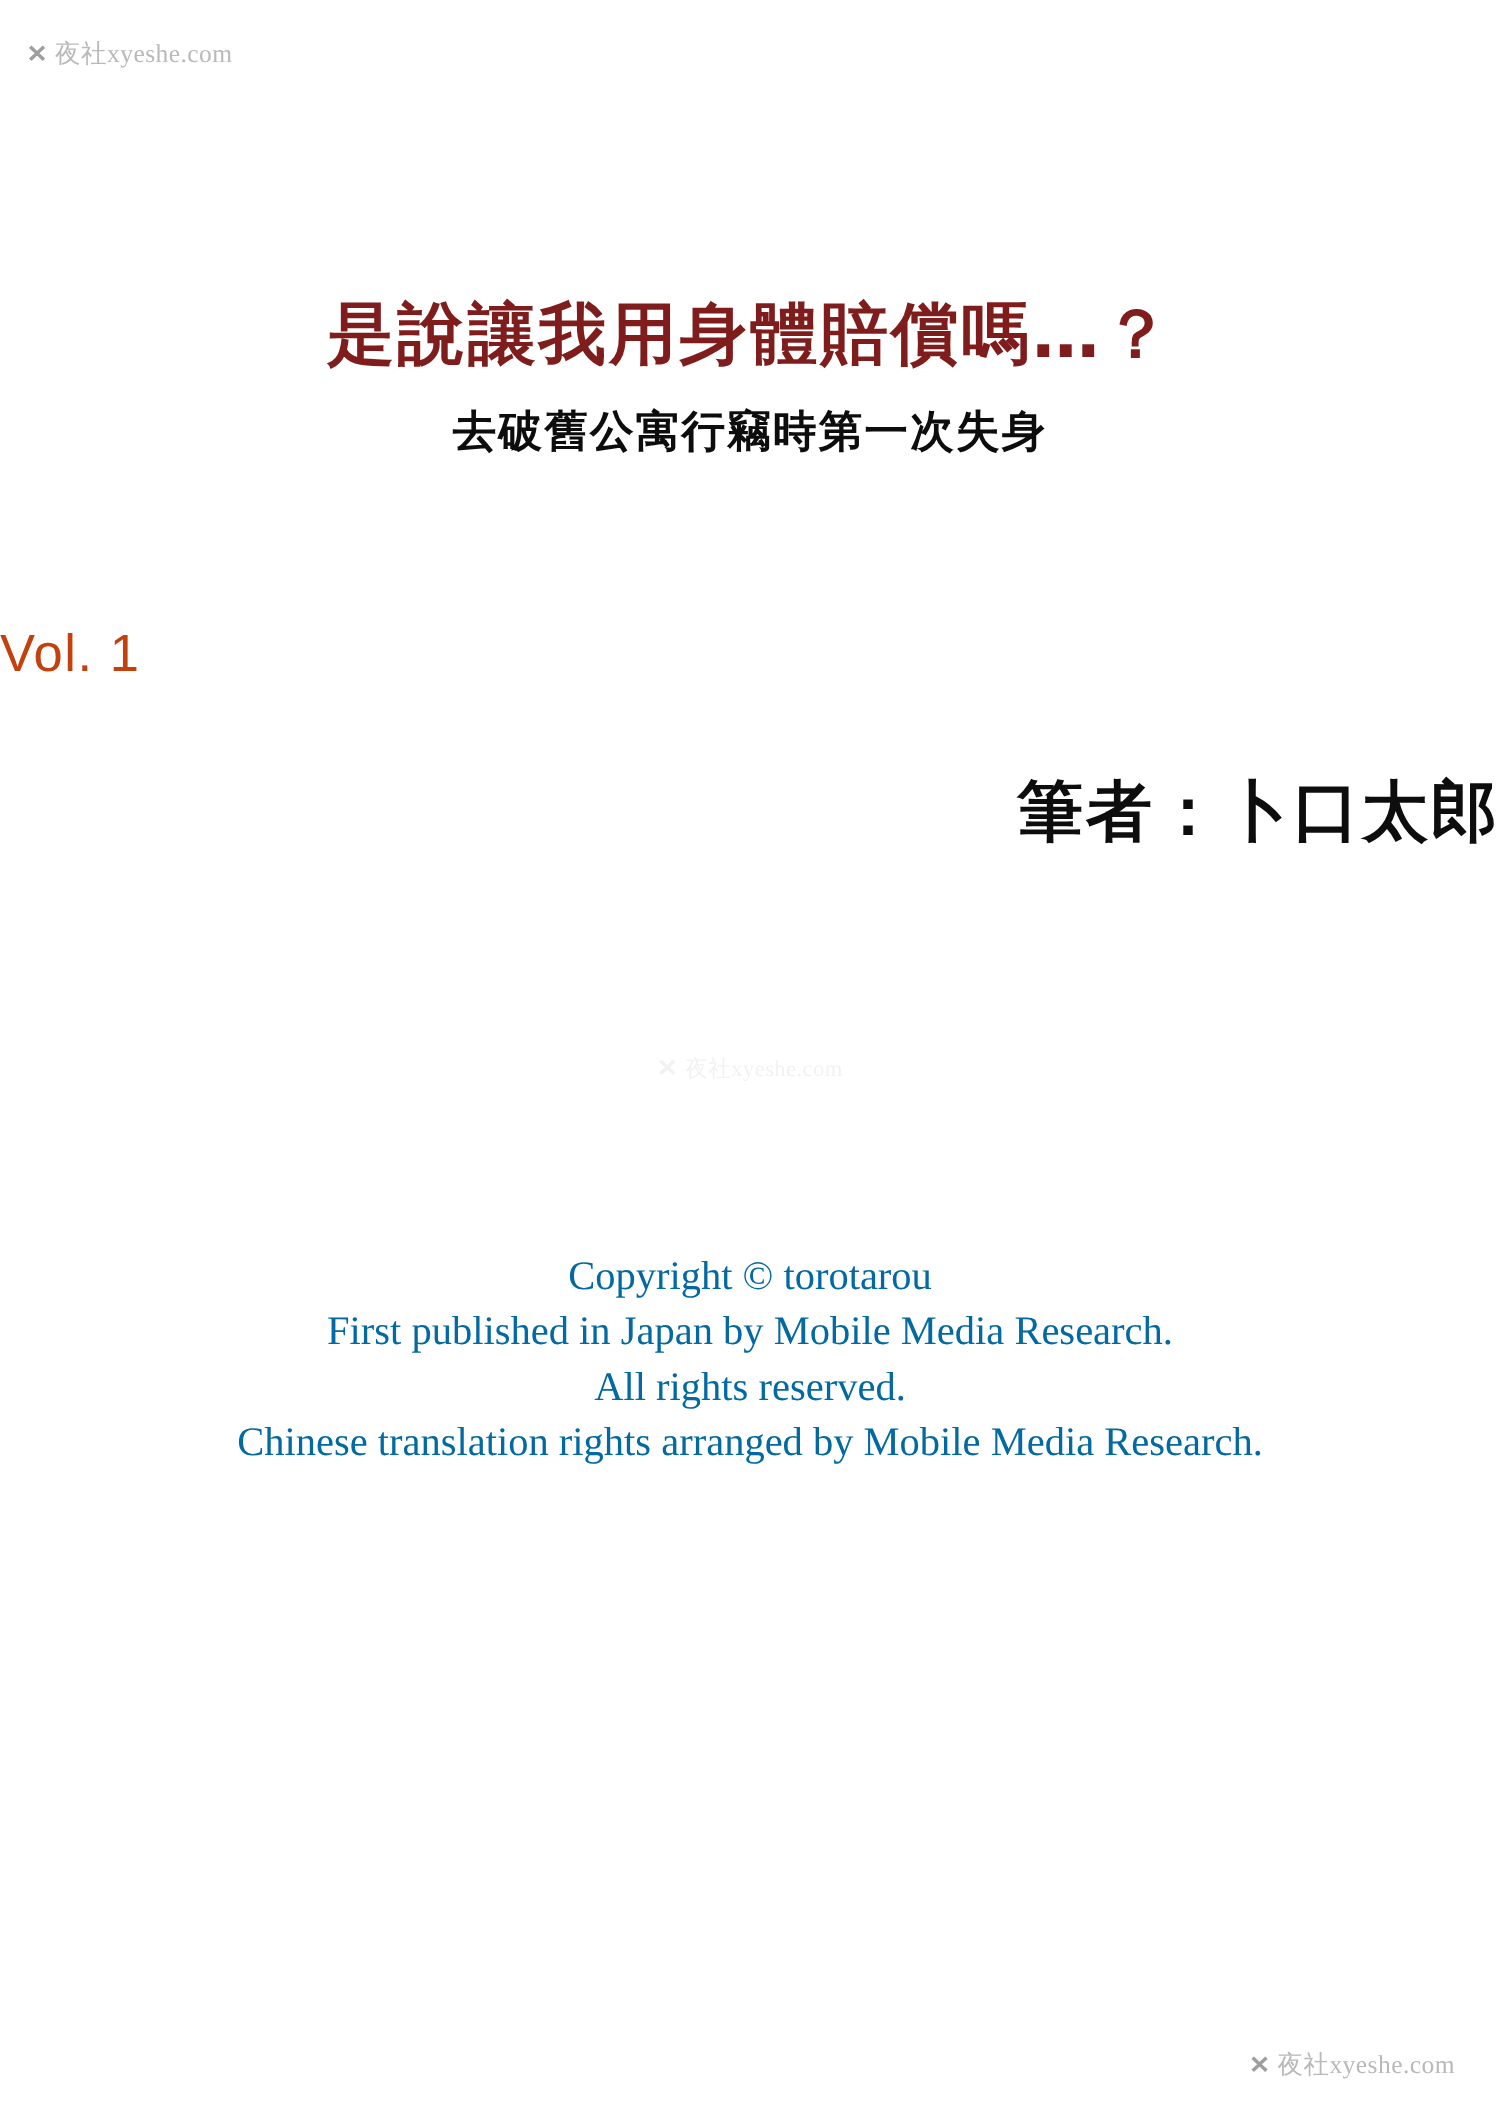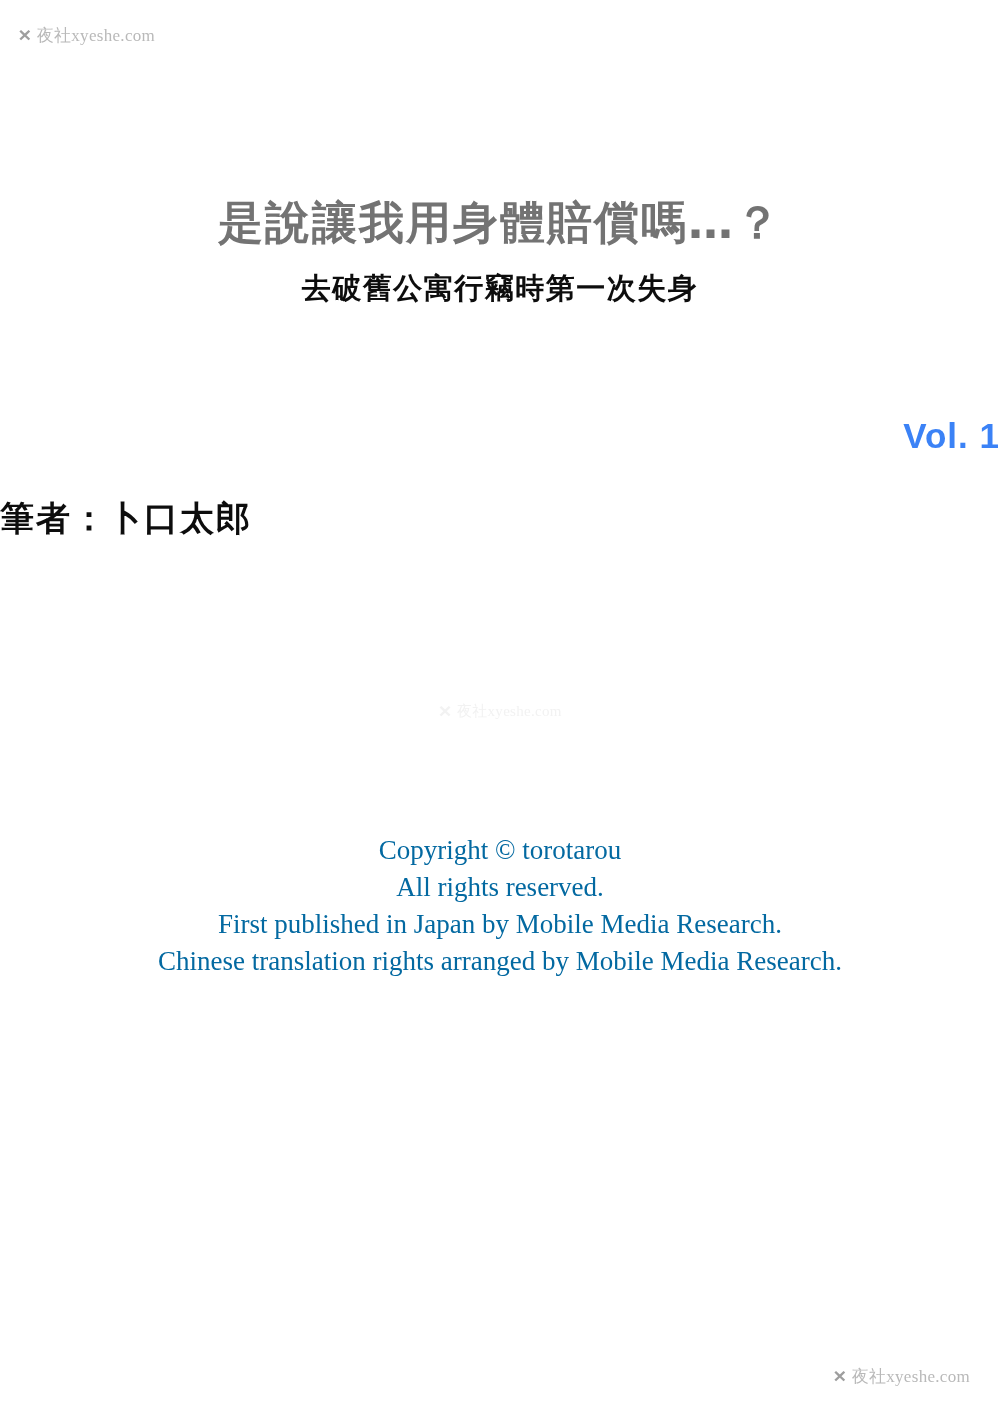--- a/index.html
+++ b/index.html
@@ -65,53 +65,53 @@
     left: 0;
     width: 100%;
     text-align: center;
   }
   .main-title {
     font-family: "DejaVu Sans", "Liberation Sans", sans-serif;
     font-weight: bold;
     font-size: 45px;
     line-height: 1.18;
     letter-spacing: 2px;
-    color: #737373;
+    color: #7f1d1d;
     margin: 0;
   }
   .sub-title {
     font-family: Liberation Sans, sans-serif;
     font-weight: bold;
     font-size: 29px;
     line-height: 1.2;
     letter-spacing: 1.5px;
     color: #0d0d0d;
     margin: 22px 0 0 0;
   }
   .volume {
     position: absolute;
     top: 416px;
     left: 0;
     width: 100%;
-    text-align: right;
+    text-align: left;
     font-family: "Liberation Sans", sans-serif;
-    font-weight: bold;
+    font-weight: normal;
     font-size: 35px;
     letter-spacing: 1px;
-    color: #3b82f6;
+    color: #c2410c;
   }
   .author {
     position: absolute;
-    top: 496px;
+    top: 512px;
     left: 0;
     width: 100%;
-    text-align: left;
+    text-align: right;
     font-family: "DejaVu Sans", "Liberation Sans", sans-serif;
     font-weight: bold;
-    font-size: 34px;
+    font-size: 44px;
     letter-spacing: 2px;
     color: #0d0d0d;
   }
 
   
   .copyright {
     position: absolute;
     top: 832px;
     left: 0;
     width: 100%;
@@ -142,22 +142,22 @@
 
   <div class="author">筆者：卜口太郎</div>
 
   <div class="watermark faint-center">
     <span class="wm-mark">✕</span>
     <span>夜社xyeshe.com</span>
   </div>
 
   <div class="copyright">
     <div>Copyright © torotarou</div>
+    <div>First published in Japan by Mobile Media Research.</div>
     <div>All rights reserved.</div>
-    <div>First published in Japan by Mobile Media Research.</div>
     <div>Chinese translation rights arranged by Mobile Media Research.</div>
   </div>
 
   <div class="watermark bottom-right">
     <span class="wm-mark">✕</span>
     <span>夜社xyeshe.com</span>
   </div>
 
 </div>
 

